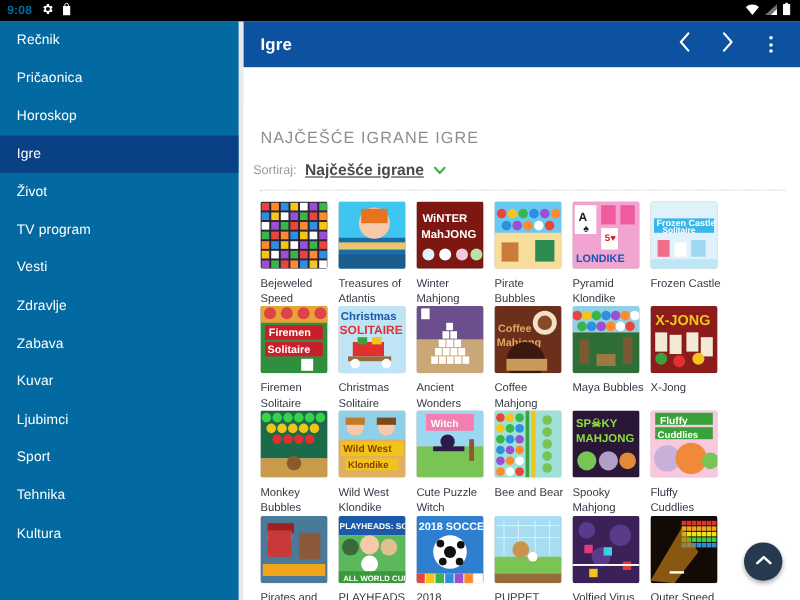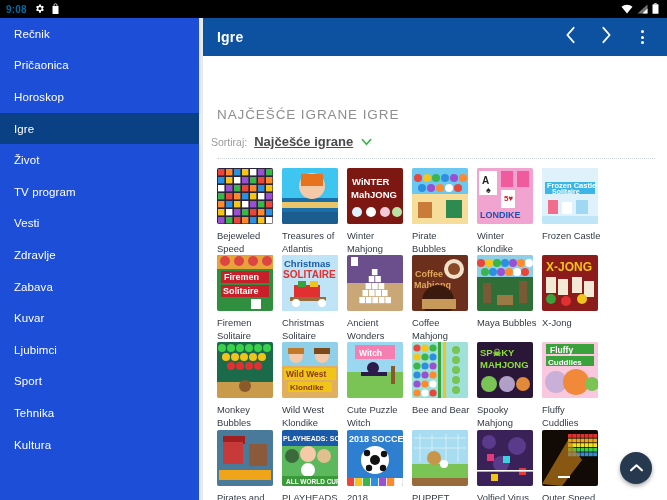--- a/index.html
+++ b/index.html
@@ -30,21 +30,21 @@
     margin-right: 7px;
   }
   .sb-left-icons { display: flex; align-items: center; gap: 6px; }
   .sb-right { margin-left: auto; display: flex; align-items: center; gap: 4px; padding-right: 2px;}
   .sb-icon { display: block; }
 
   
   .sidebar {
     position: absolute; top: 18px; left: 0;
     width: 199px; height: 482px;
-    background: #1d4ed8;
+    background: #0369a1;
     overflow: hidden;
   }
   .side-item {
     height: 31.6px;
     display: flex; align-items: center;
     padding-left: 14px;
     color: #ffffff;
     font-size: 11.5px;
     letter-spacing: .1px;
     cursor: pointer;
@@ -398,21 +398,21 @@
               <rect x="2" y="3" width="18" height="24" fill="#ffffff"></rect>
               <text x="5" y="16" font-size="10" fill="#222" font-family="Liberation Sans, sans-serif" font-weight="bold">A</text>
               <text x="9" y="25" font-size="9" fill="#222" font-family="Liberation Sans, sans-serif" font-weight="bold">♠</text>
               <rect x="24" y="3" width="12" height="16" fill="#ef5b9c"></rect>
               <rect x="40" y="3" width="12" height="16" fill="#ef5b9c"></rect>
               <rect x="24" y="22" width="14" height="18" fill="#ffffff"></rect>
               <text x="27" y="33" font-size="8" fill="#d0202a" font-family="Liberation Sans, sans-serif" font-weight="bold">5♥</text>
               <text x="3" y="50" font-size="9" fill="#1b52b5" font-family="Liberation Sans, sans-serif" font-weight="bold">LONDIKE</text>
             </svg>
           </div>
-          <div class="tile-label">Winter Klondike</div>
+          <div class="tile-label">Pyramid Klondike</div>
         </div>
         <div class="tile">
           <div class="tile-thumb">
             <svg width="56" height="56" viewBox="0 0 56 56">
               <rect x="0" y="0" width="56" height="56" fill="#dff1fb"></rect>
               <rect x="3" y="14" width="50" height="12" fill="#3bb6e8"></rect>
               <text x="5" y="20" font-size="7.5" fill="#ffffff" font-family="Liberation Sans, sans-serif" font-weight="bold">Frozen Castle</text>
               <text x="10" y="26" font-size="7" fill="#ffffff" font-family="Liberation Sans, sans-serif" font-weight="bold">Solitaire</text>
               <rect x="6" y="32" width="10" height="14" fill="#f26d8c"></rect>
               <rect x="20" y="34" width="10" height="12" fill="#ffffff"></rect>

